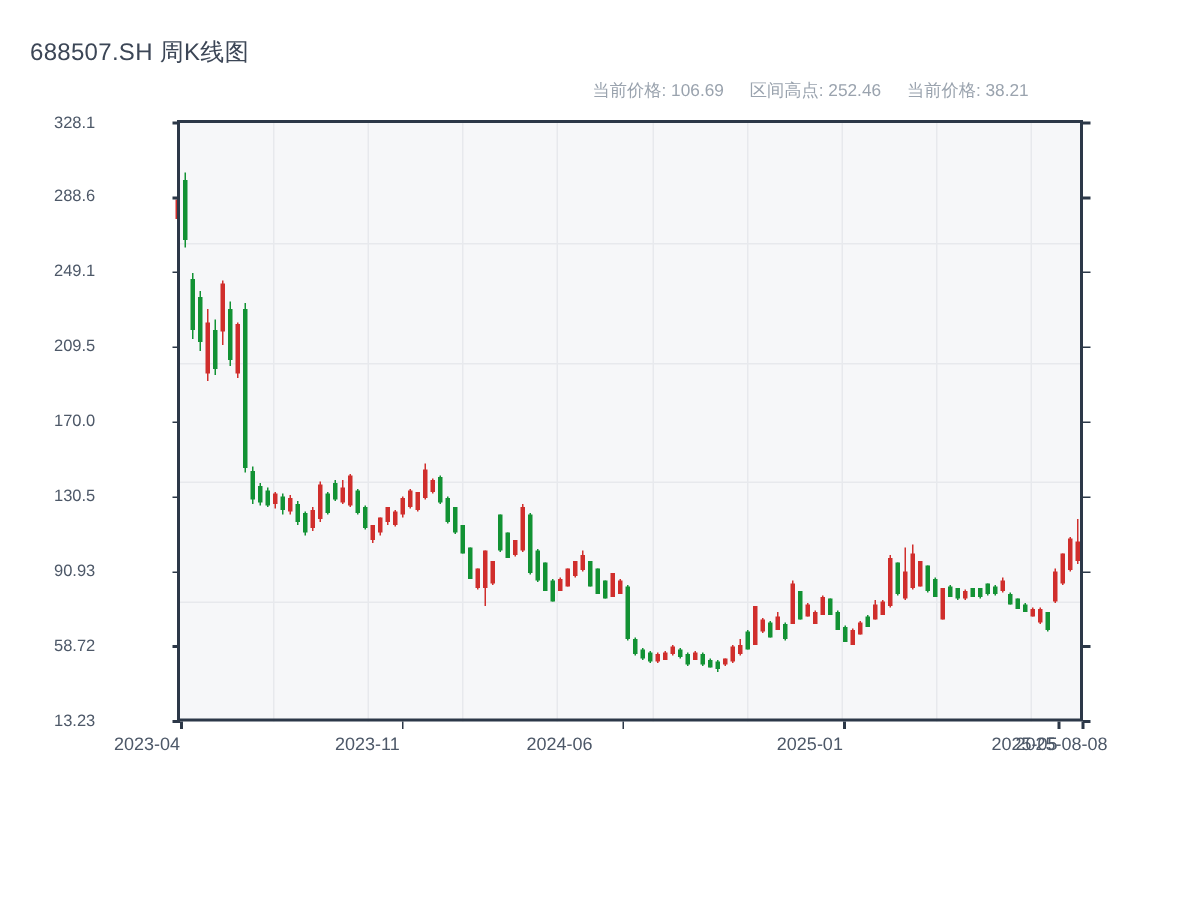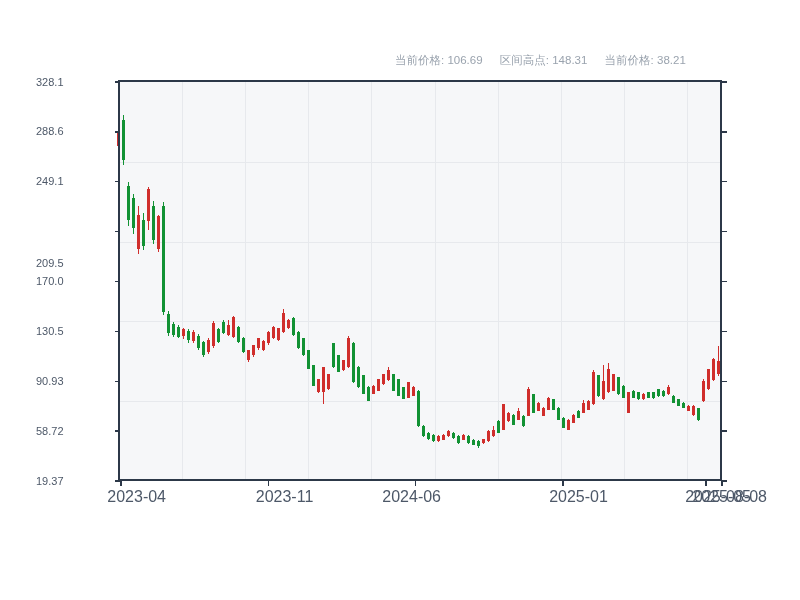--- a/index.html
+++ b/index.html
@@ -25,40 +25,41 @@
     position:absolute;left:118px;top:80px;width:604px;height:401px;
     border:2px solid #2c3848;box-sizing:border-box;pointer-events:none;
   }
   .gridline-v{position:absolute;top:82px;width:1px;height:399px;background:#e7e9ed;}
   .gridline-h{position:absolute;left:120px;width:602px;height:1px;background:#e7e9ed;}
   .ytick-label{
     position:absolute;width:60px;left:36px;text-align:left;font-size:11px;color:#4d5868;
     line-height:13px;
   }
   .xtick-label{
-    position:absolute;width:90px;text-align:right;font-size:16px;color:#4d5868;top:490px;
+    position:absolute;width:90px;text-align:left;font-size:12px;color:#4d5868;top:490px;
     line-height:13px;
   }
   .tick{position:absolute;background:#2c3848;}
   .tick-left{width:5px;height:1.4px;left:115px;}
   .tick-right{width:5px;height:1.4px;left:722px;}
   .tick-bottom{width:1.4px;height:5px;top:481px;}
   .wick{position:absolute;width:1.2px;}
   .body{position:absolute;width:3.2px;}
 </style>
 </head>
 <body>
 
 <div class="app">
 
+  <div class="chart-title">688507.SH 周K线图</div>
 
 
   <div class="stats">
     <span class="stat"><span>当前价格:</span>&nbsp;<span>106.69</span></span>
-    <span class="stat"><span>区间高点:</span>&nbsp;<span>148.31</span></span>
+    <span class="stat"><span>区间高点:</span>&nbsp;<span>252.46</span></span>
     <span class="stat"><span>当前价格:</span>&nbsp;<span>38.21</span></span>
   </div>
 
   <div class="plot-bg"></div>
   <div id="grid-layer">
       <div class="gridline-v" style="left: 182px;"></div>
       <div class="gridline-v" style="left: 245.15px;"></div>
       <div class="gridline-v" style="left: 308.3px;"></div>
       <div class="gridline-v" style="left: 371.45px;"></div>
       <div class="gridline-v" style="left: 434.6px;"></div>
@@ -319,36 +320,36 @@
   <div id="axis-layer">
       <div class="ytick-label" style="top: 75.5px;">328.1</div>
       <div class="tick tick-left" style="top: 81.3px;"></div>
       <div class="tick tick-right" style="top: 81.3px;"></div>
       <div class="ytick-label" style="top: 125.336px;">288.6</div>
       <div class="tick tick-left" style="top: 131.136px;"></div>
       <div class="tick tick-right" style="top: 131.136px;"></div>
       <div class="ytick-label" style="top: 175.171px;">249.1</div>
       <div class="tick tick-left" style="top: 180.971px;"></div>
       <div class="tick tick-right" style="top: 180.971px;"></div>
-      <div class="ytick-label" style="top: 225.133px; margin-top: 32px;">209.5</div>
+      <div class="ytick-label" style="top: 225.133px;">209.5</div>
       <div class="tick tick-left" style="top: 230.933px;"></div>
       <div class="tick tick-right" style="top: 230.933px;"></div>
       <div class="ytick-label" style="top: 274.968px;">170.0</div>
       <div class="tick tick-left" style="top: 280.768px;"></div>
       <div class="tick tick-right" style="top: 280.768px;"></div>
       <div class="ytick-label" style="top: 324.804px;">130.5</div>
       <div class="tick tick-left" style="top: 330.604px;"></div>
       <div class="tick tick-right" style="top: 330.604px;"></div>
       <div class="ytick-label" style="top: 374.728px;">90.93</div>
       <div class="tick tick-left" style="top: 380.528px;"></div>
       <div class="tick tick-right" style="top: 380.528px;"></div>
       <div class="ytick-label" style="top: 424.614px;">58.72</div>
       <div class="tick tick-left" style="top: 430.414px;"></div>
       <div class="tick tick-right" style="top: 430.414px;"></div>
-      <div class="ytick-label" style="top: 474.5px;">19.37</div>
+      <div class="ytick-label" style="top: 474.5px;">13.23</div>
       <div class="tick tick-left" style="top: 480.3px;"></div>
       <div class="tick tick-right" style="top: 480.3px;"></div>
       <div class="xtick-label" style="left: 76px;">2023-04</div>
       <div class="tick tick-bottom" style="left: 120.3px;"></div>
       <div class="xtick-label" style="left: 223.3px;">2023-11</div>
       <div class="tick tick-bottom" style="left: 267.6px;"></div>
       <div class="xtick-label" style="left: 351px;">2024-06</div>
       <div class="tick tick-bottom" style="left: 414.9px;"></div>
       <div class="xtick-label" style="left: 517.9px;">2025-01</div>
       <div class="tick tick-bottom" style="left: 562.2px;"></div>

